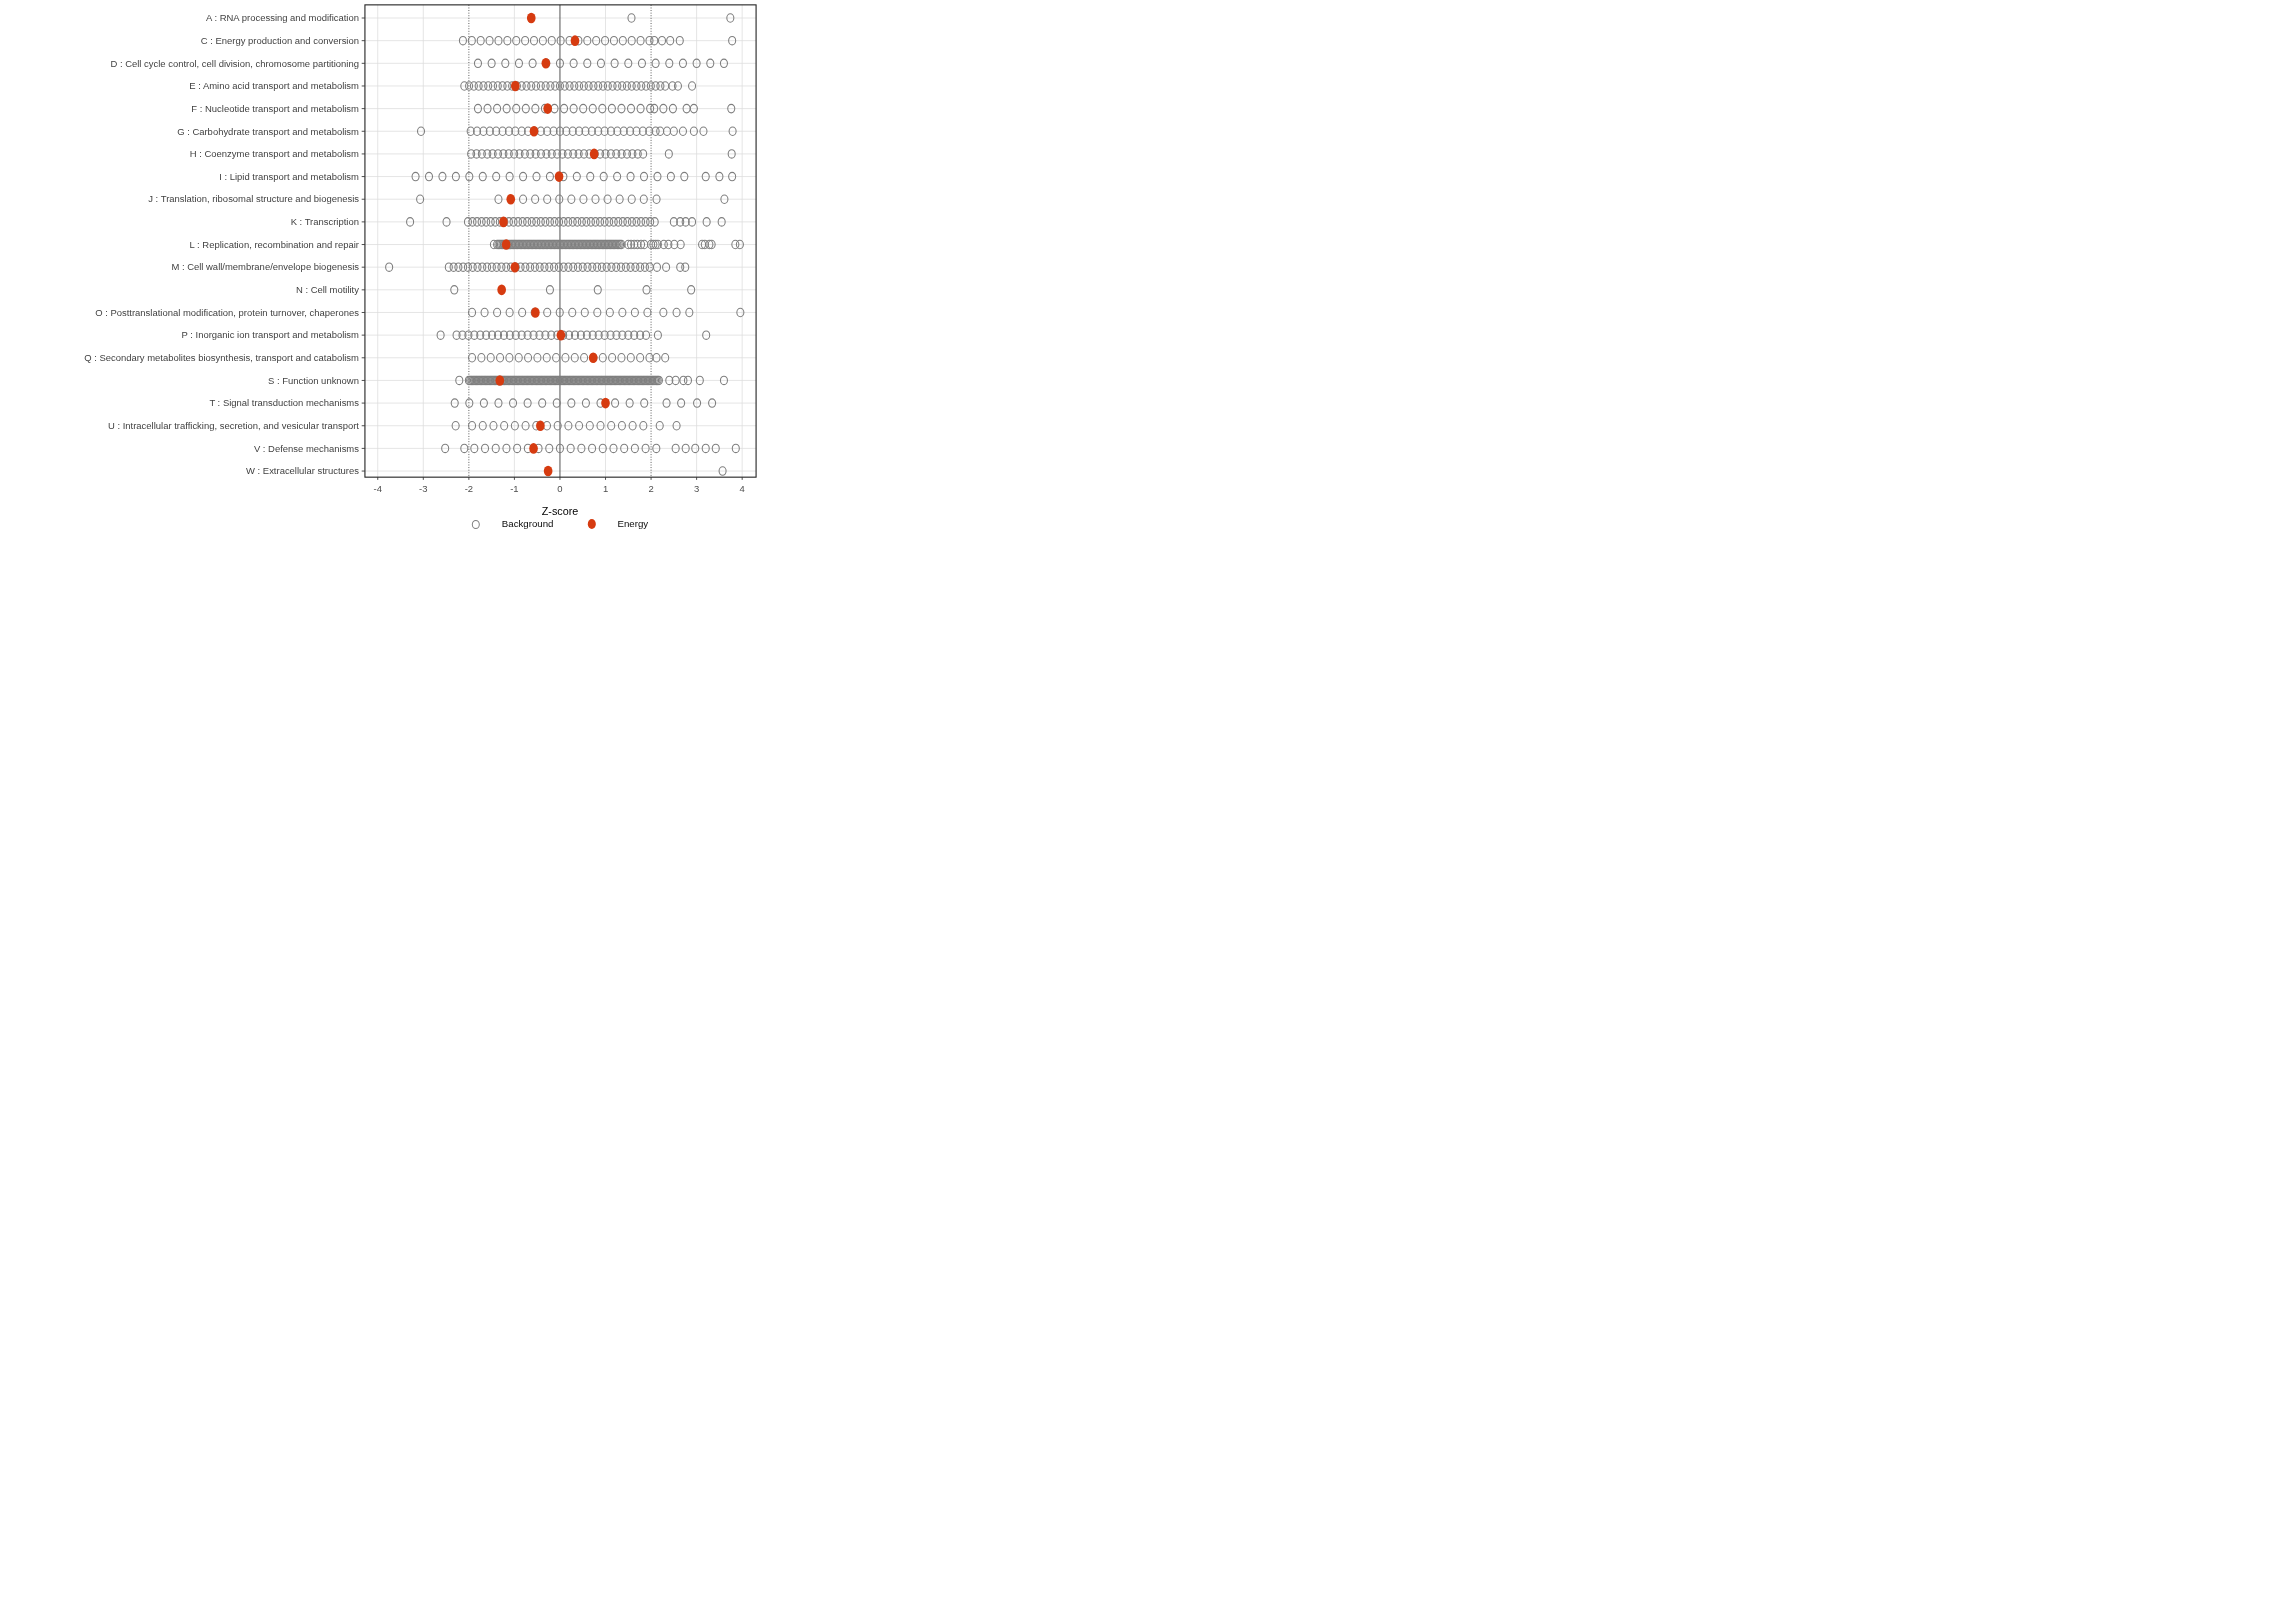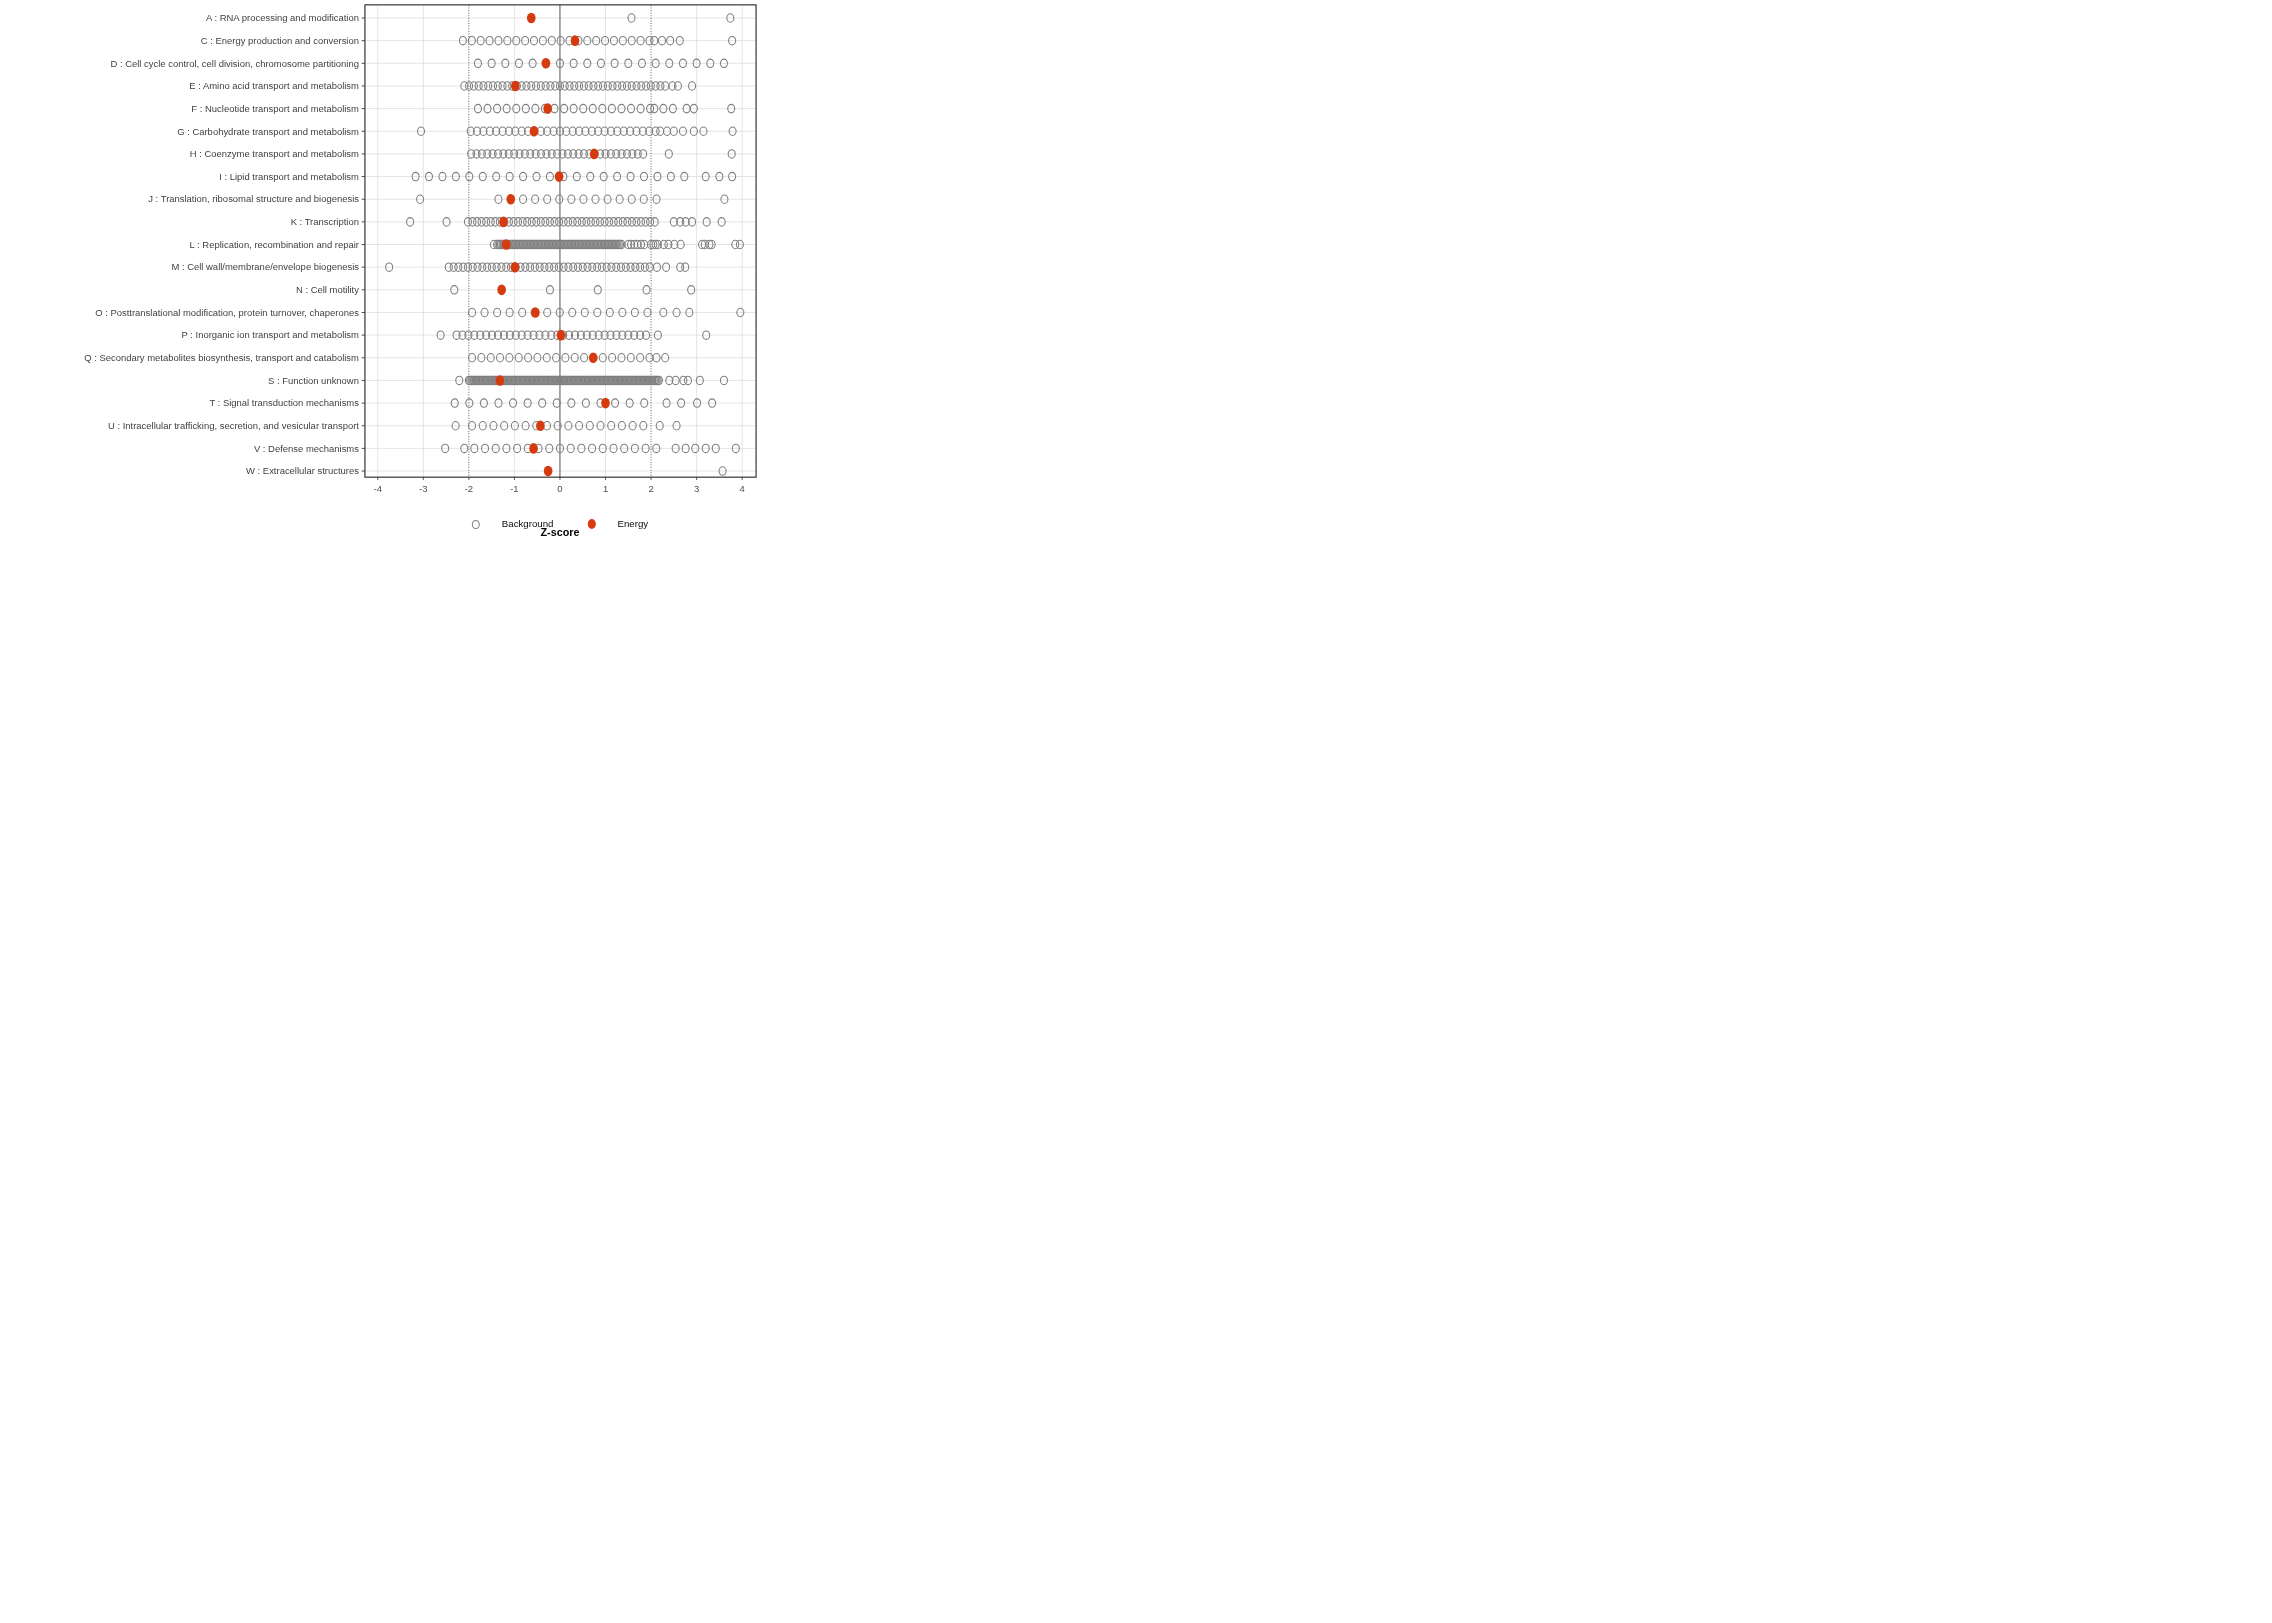--- a/index.html
+++ b/index.html
@@ -1,20 +1,20 @@
 <!DOCTYPE html>
 <html style="font-size:8.7px"><head>
 <meta charset="utf-8">
 <style>
   html,body{margin:0;padding:0;background:#ffffff;}
   body{font-family:"Liberation Sans", sans-serif;}
   .figure{position:relative;width:758px;height:541px;background:#ffffff;overflow:hidden;}
   .figure svg{position:absolute;left:0;top:0;}
-  .xlabel{position:absolute;left:560px;top:526px;transform:translateX(-50%);
-          font-size:10.8px;font-weight:bold;color:#000000;white-space:nowrap;}
+  .xlabel{position:absolute;left:560px;top:505px;transform:translateX(-50%);
+          font-size:10.8px;font-weight:normal;color:#000000;white-space:nowrap;}
   .legend{position:absolute;left:560px;top:518px;transform:translateX(-50%);
           display:flex;align-items:flex-end;gap:22px;white-space:nowrap;}
   .lg-circle{display:inline-block;width:6px;height:7px;border:1.1px solid #7F7F7F;
              border-radius:50%;background:transparent;}
   .lg-dot{display:inline-block;width:8px;height:9.7px;border-radius:50%;margin-left:12px;}
   .lg-label{font-size:9.7px;color:#0a0a0a;}
 </style>
 </head>
 <body>
 

